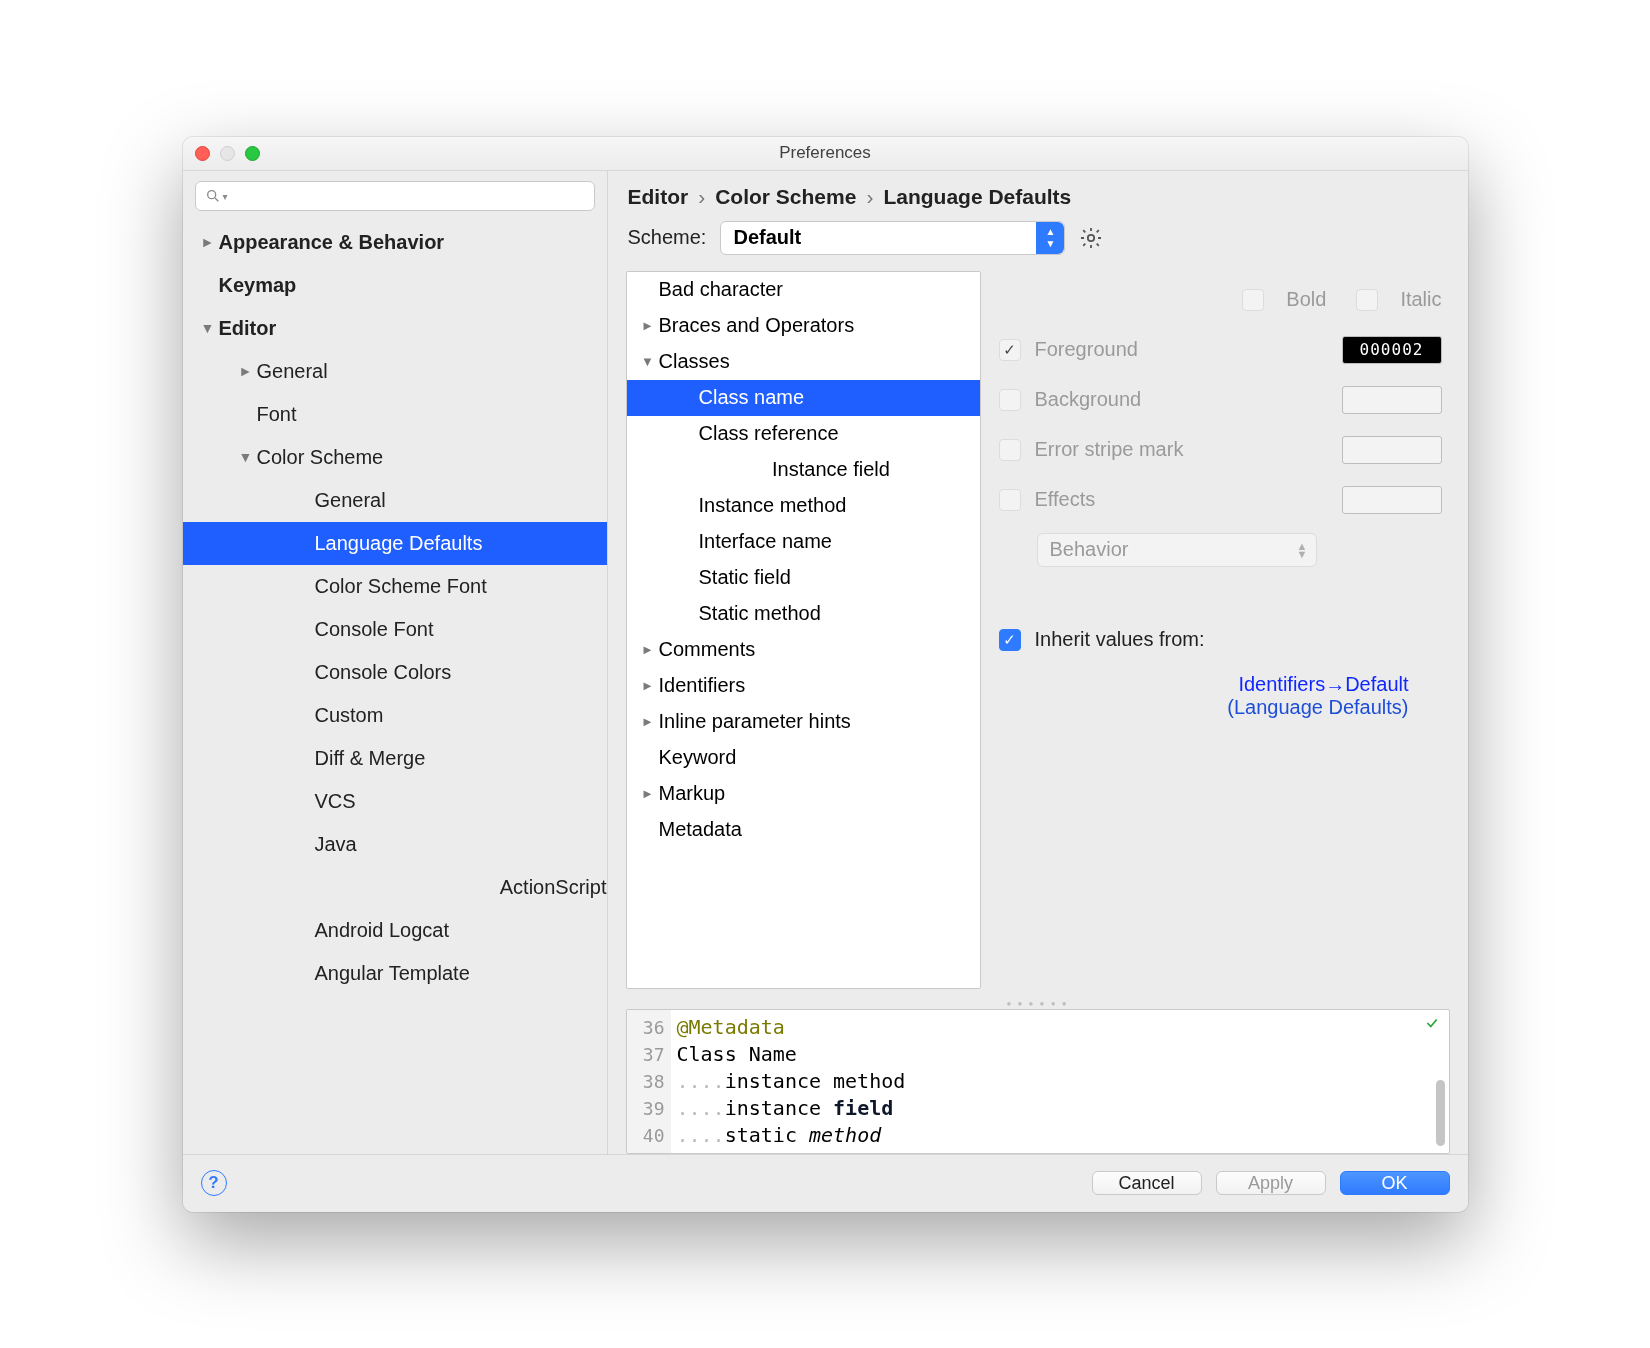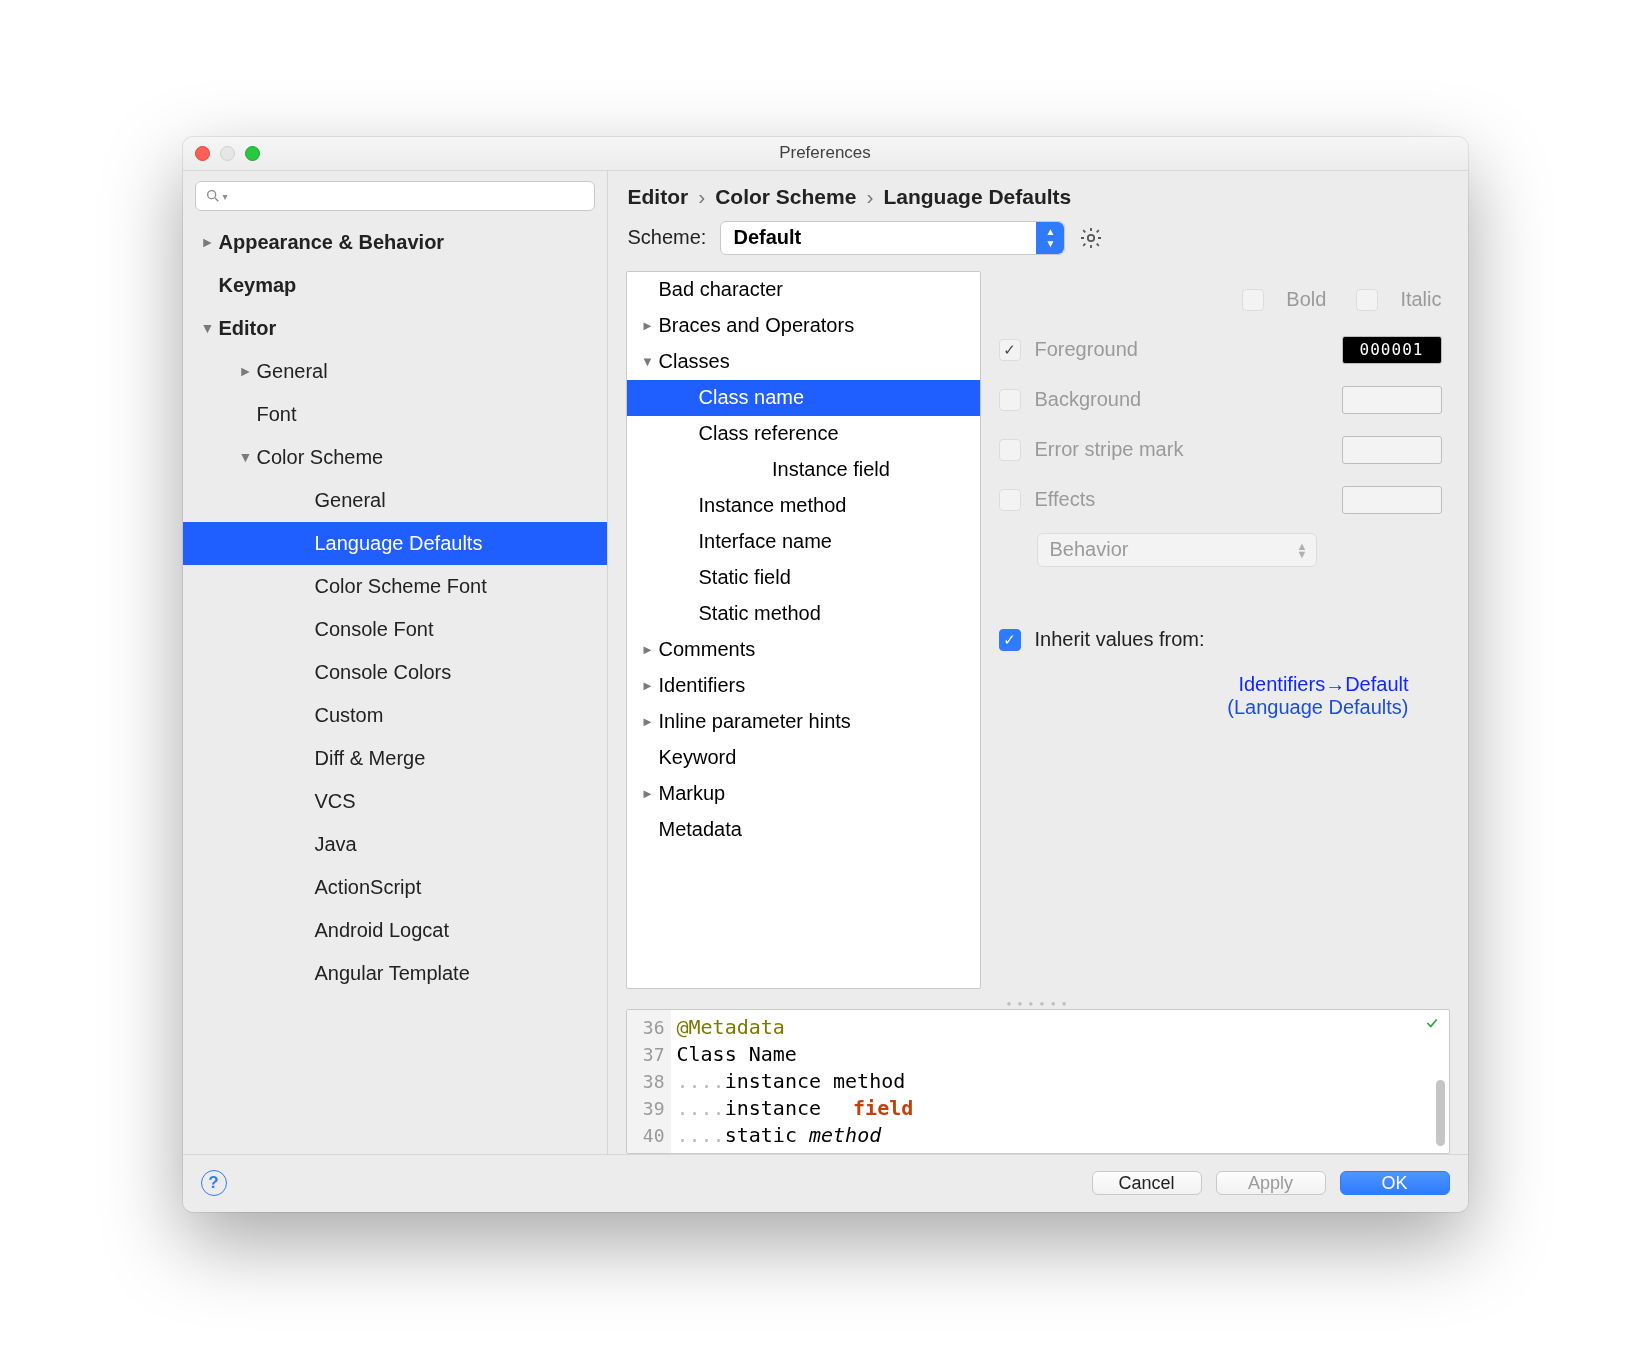--- a/index.html
+++ b/index.html
@@ -316,21 +316,21 @@
     font-size:18px;
   }
   .code {
     margin-left:44px;
     padding:4px 0 0 6px;
     line-height:27px;
     white-space:pre;
   }
   .code .meta { color:#7a7a00; }
   .code .dots { color:#bcbcbc; }
-  .code .field { color:#c2410c; font-weight:700;margin-left:20px; }
+  .code .field { color:#0f172a; font-weight:700; }
   .code .italic { font-style:italic; }
   .tick {
     position:absolute;
     top:6px; right:8px;
     width:18px; height:14px;
     color:#2ea53a;
   }
   .vscroll {
     position:absolute;
     right:4px; top:70px;
@@ -458,21 +458,21 @@
             <span>Diff &amp; Merge</span>
           </div>
           <div class="tree-row" style="padding-left: 110px;">
             <span class="disc"></span>
             <span>VCS</span>
           </div>
           <div class="tree-row" style="padding-left: 110px;">
             <span class="disc"></span>
             <span>Java</span>
           </div>
-          <div class="tree-row" style="padding-left: 110px;">
+          <div class="tree-row" style="padding-left: 110px; justify-content: flex-end;">
             <span class="disc"></span>
             <span>ActionScript</span>
           </div>
           <div class="tree-row" style="padding-left: 110px;">
             <span class="disc"></span>
             <span>Android Logcat</span>
           </div>
           <div class="tree-row" style="padding-left: 110px;">
             <span class="disc"></span>
             <span>Angular Template</span>
@@ -581,21 +581,21 @@
             <div class="pair">
               <div class="cb disabled"></div>
               <span class="lbl disabled">Italic</span>
             </div>
           </div>
 
           <div class="prow">
             <div class="cb disabled">✓</div>
             <span class="lbl disabled">Foreground</span>
             <div class="spacer"></div>
-            <div class="swatch fg">000001</div>
+            <div class="swatch fg">000002</div>
           </div>
 
           <div class="prow">
             <div class="cb disabled"></div>
             <span class="lbl disabled">Background</span>
             <div class="spacer"></div>
             <div class="swatch"></div>
           </div>
 
           <div class="prow">

